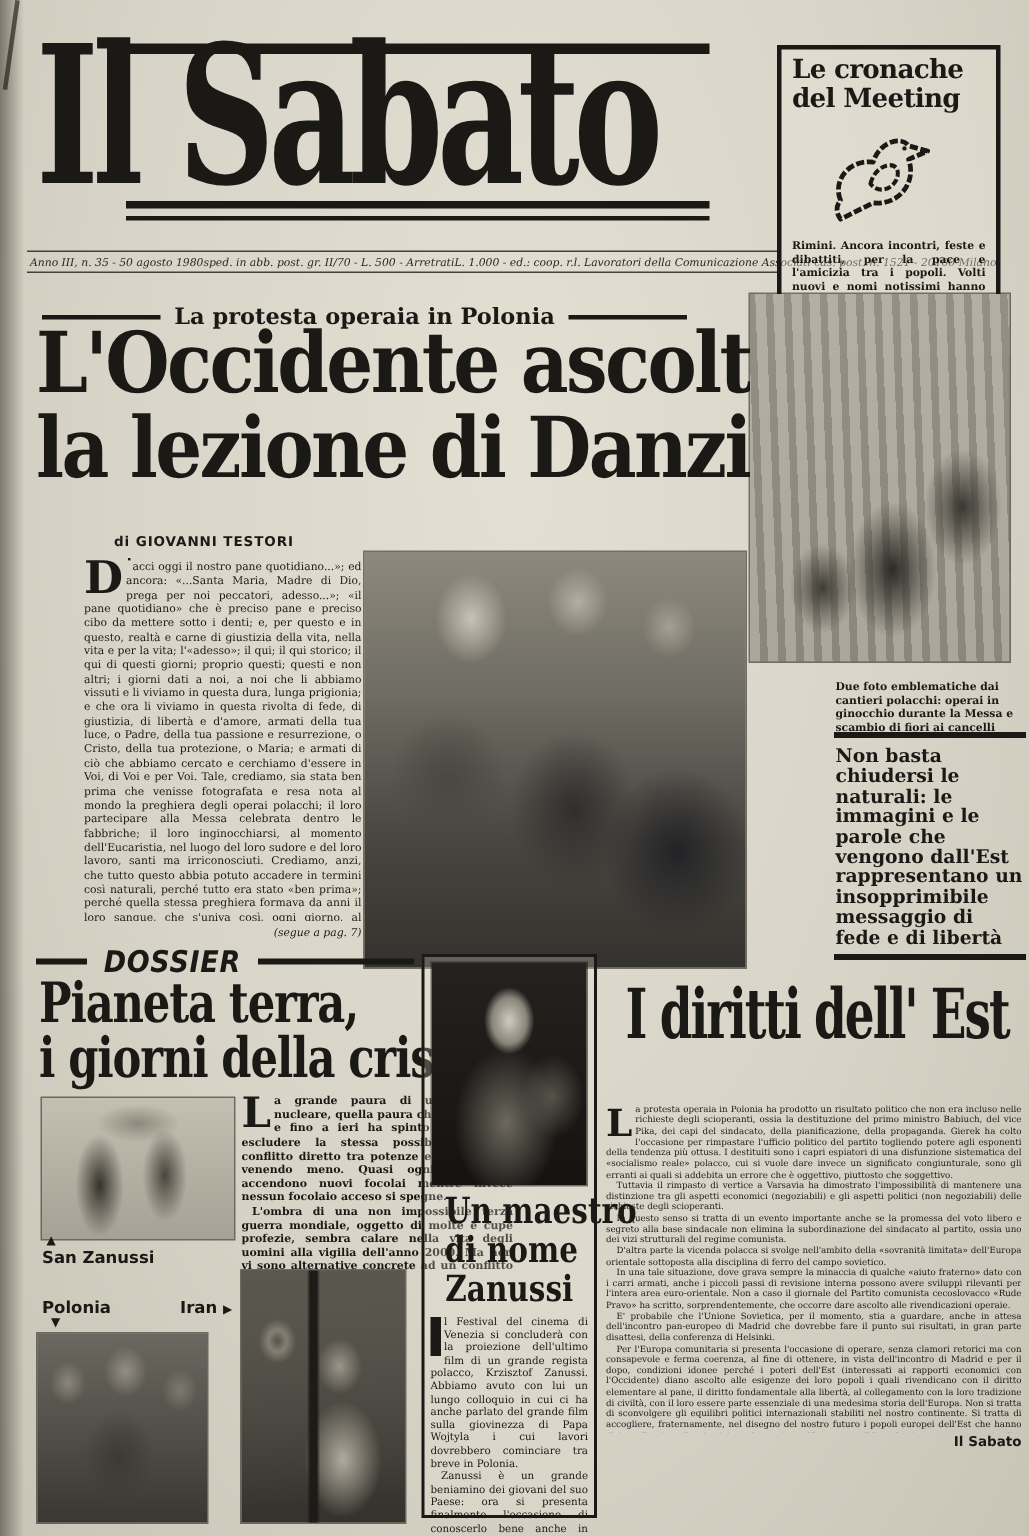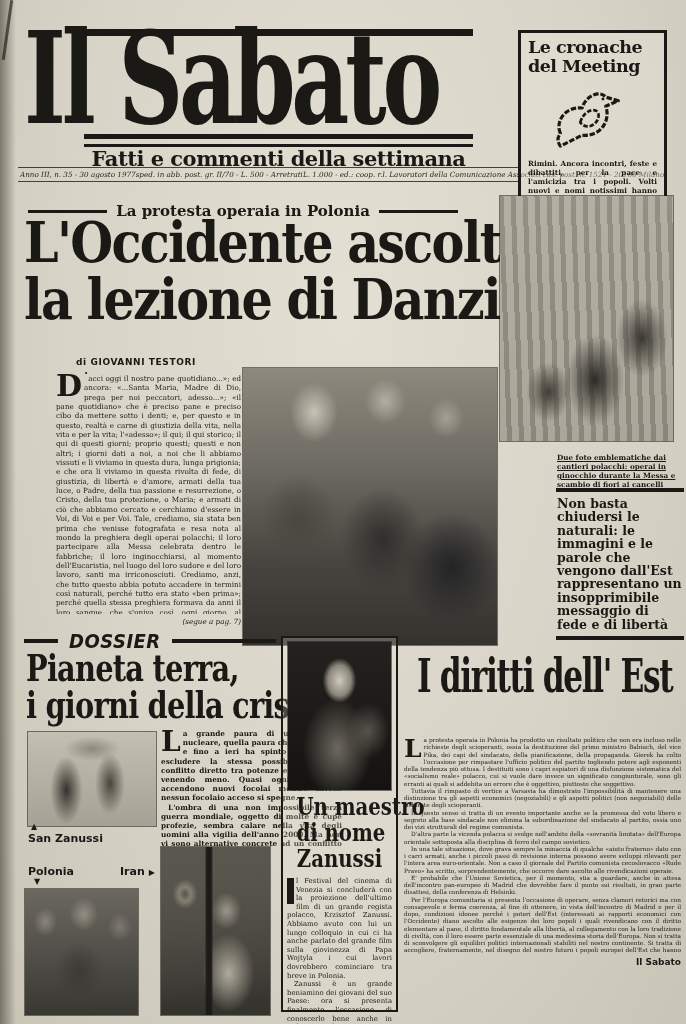--- a/index.html
+++ b/index.html
@@ -75,21 +75,21 @@
       radial-gradient(20px 24px at 84% 30%, #7d796f 0%, rgba(0,0,0,0) 60%),
       radial-gradient(34px 44px at 48% 66%, #3c3a35 0%, rgba(0,0,0,0) 70%),
       linear-gradient(180deg,#6b6860 0%, #4d4b45 60%, #393732 100%);}
   .ph-iran{left:161px;top:847px;width:109px;height:168px;
     background:
       linear-gradient(90deg, rgba(0,0,0,0) 40%, #1c1b18 42%, #1c1b18 46%, rgba(0,0,0,0) 48%),
       radial-gradient(26px 32px at 60% 38%, #9b968a 0%, rgba(0,0,0,0) 58%),
       radial-gradient(20px 24px at 22% 28%, #84807500 0%, #857f73 30%, rgba(0,0,0,0) 62%),
       radial-gradient(40px 60px at 62% 75%, #b0ab9d 0%, rgba(0,0,0,0) 65%),
       linear-gradient(175deg,#5a574f,#34323000 90%),linear-gradient(180deg,#56534c,#34322d);}
-  .cap-gate{left:557px;top:453px;width:122px;font-size:7.2px;line-height:9px;font-weight:bold;text-decoration:underline;}
+  .cap-gate{left:557px;top:453px;width:122px;font-size:7.2px;line-height:9px;font-weight:bold;}
   .pull-quote{left:556px;top:488px;width:126px;border-top:4px solid #1b1915;border-bottom:4px solid #1b1915;
     padding:5px 1px;font-size:12.5px;line-height:13.4px;font-weight:bold;}
 
   
   .sec-head{display:flex;align-items:center;}
   .sec-head .ln{height:4px;background:#1b1915;}
   .sec-head .short{width:34px;}
   .sec-head .long{flex:1;}
   .sec-label{font-family:"DejaVu Sans",sans-serif;font-weight:bold;font-style:italic;
     font-size:20px;letter-spacing:.5px;margin:0 6px;transform:scaleX(.9);}
@@ -135,24 +135,23 @@
 <body>
 
 <div class="page">
 
   <div class="abs edge-shadow"></div>
   <div class="abs crease"></div>
 
   <div class="abs top-rule ink"></div>
   <div class="abs mast-title">Il Sabato</div>
   <div class="abs under-rules"></div>
-  <div class="abs subtitle">Fatti e commenti della settimana</div>
   <div class="abs dl-rule" style="top:167px;"></div>
   <div class="abs dateline">
-    <span>Anno III, n. 35 - 30 agosto 1977</span>
+    <span>Anno III, n. 35 - 50 agosto 1980</span>
     <span>sped. in abb. post. gr. II/70 - L. 500 - Arretrati</span>
     <span>L. 1.000 - ed.: coop. r.l. Lavoratori della Comunicazione Associati cas. post. n. 1521 - 20100 Milano</span>
   </div>
   <div class="abs dl-rule" style="top:181px;"></div>
 
   <div class="abs meeting-box">
     <div class="mb-title">
       <div>Le cronache</div>
       <div>del Meeting</div>
     </div>

